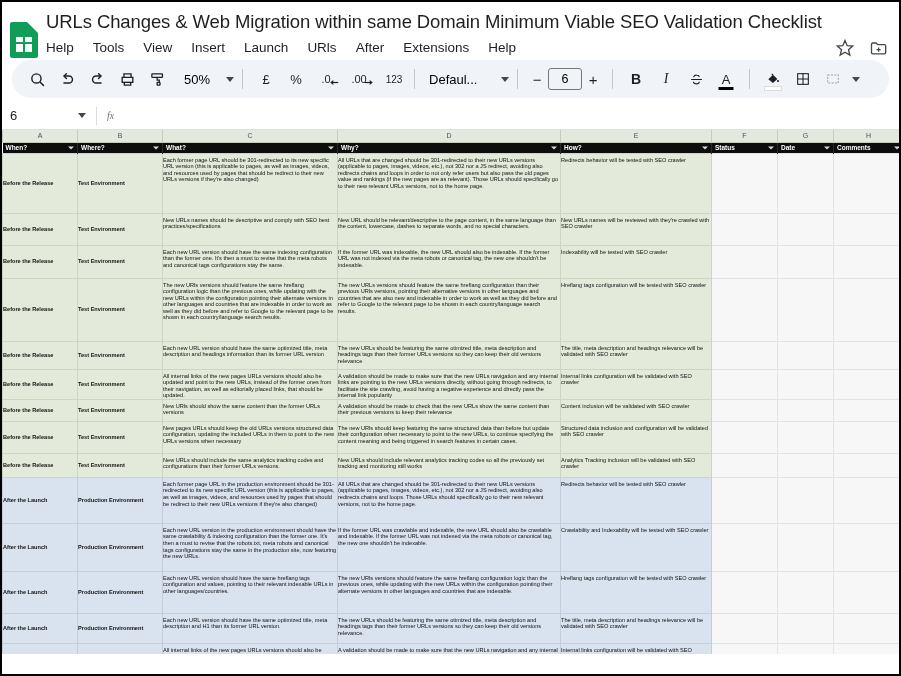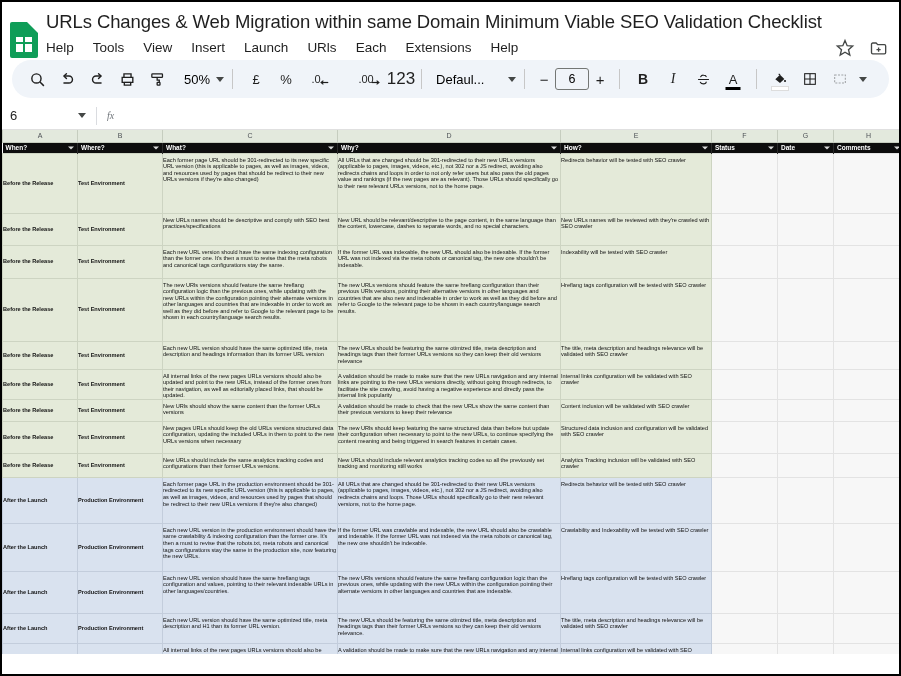--- a/index.html
+++ b/index.html
@@ -45,21 +45,21 @@
   
   .toolbar {
     margin: 2px 10px 0 10px;
     height: 38px; background:#f0f4f9; border-radius:19px;
     display:flex; align-items:center; padding: 0 10px; gap:0px;
   }
   .tb { width:30px; height:30px; display:flex; align-items:center; justify-content:center;
         color:#1f1f1f; flex:0 0 auto; border-radius:4px; }
   .tb svg { display:block; }
   .tb-text { font-size:13px; color:#1f1f1f; }
-  .zoomsel { display:flex; align-items:center; gap:2px; margin-left:4px;}
+  .zoomsel { display:flex; align-items:center; gap:12px; margin-left:4px;}
   .zoomval { font-size:13px; padding:0 4px 0 8px; }
   .caret { width:0;height:0;border-left:4px solid transparent;border-right:4px solid transparent;border-top:5px solid #444746; }
   .sep { width:1px; height:20px; background:#c7c7c7; margin:0 8px; flex:0 0 auto;}
   .fontsel { display:flex; align-items:center; font-size:13px; width:86px; justify-content:space-between; padding-left:6px;}
   .fsbox { width:34px; height:22px; border:1px solid #747775; border-radius:3px;
            display:flex;align-items:center;justify-content:center;font-size:12.5px; }
   .pm { font-size:15px; width:22px; text-align:center; color:#1f1f1f;}
   .bold{font-weight:700;font-size:14px;} .ital{font-style:italic;font-size:14px;font-family:"Liberation Serif",serif;}
   .tcolor{position:relative;font-size:13px;}
   .tcolor::after{content:"";position:absolute;left:50%;transform:translateX(-50%);bottom:4px;width:15px;height:3px;background:#000;}
@@ -120,21 +120,21 @@
       </div>
     <div class="title-wrap">
       <div class="doc-title">URLs Changes &amp; Web Migration within same Domain Minimum Viable SEO Validation Checklist</div>
       <div class="menubar">
         <span>Help</span>
         <span>Tools</span>
         <span>View</span>
         <span>Insert</span>
         <span>Launch</span>
         <span>URls</span>
-        <span>Each</span>
+        <span>After</span>
         <span>Extensions</span>
         <span>Help</span>
       </div>
     </div>
     <div class="title-icons">
       <span class="ticon">
         <svg width="20" height="20" viewBox="0 0 24 24" fill="none" stroke="#444746" stroke-width="1.6">
           <polygon points="12,3 14.6,9.2 21.2,9.7 16.2,14 17.8,20.4 12,17 6.2,20.4 7.8,14 2.8,9.7 9.4,9.2"></polygon>
         </svg>
       </span>
@@ -193,30 +193,30 @@
     <div class="tb tb-text">%</div>
     <div class="tb">
       <span style="font-size:11px;position:relative;">
         <span>.0</span>
         <svg style="position:absolute;left:9px;top:6px" width="9" height="7" viewBox="0 0 12 8" stroke="#1f1f1f" stroke-width="1.6" fill="none">
             <path d="M11 4H2"></path>
             <polyline points="4.5,1.5 1.5,4 4.5,6.5"></polyline>
           </svg>
       </span>
     </div>
-    <div class="tb" style="margin-left:20px">
+    <div class="tb" style="margin-left:3px">
       <span style="font-size:11px;position:relative;">
         <span>.00</span>
         <svg style="position:absolute;left:13px;top:6px" width="9" height="7" viewBox="0 0 12 8" stroke="#1f1f1f" stroke-width="1.6" fill="none">
             <path d="M1 4h9"></path>
             <polyline points="7.5,1.5 10.5,4 7.5,6.5"></polyline>
           </svg>
       </span>
     </div>
-    <div class="tb tb-text" style="font-size:17px;margin-left:8px;width:24px">123</div>
+    <div class="tb tb-text" style="font-size:10px;margin-left:8px;width:24px">123</div>
 
     <div class="sep"></div>
 
     <div class="fontsel">
       <span>Defaul...</span>
       <span class="caret"></span>
     </div>
 
     <div class="sep"></div>
 

